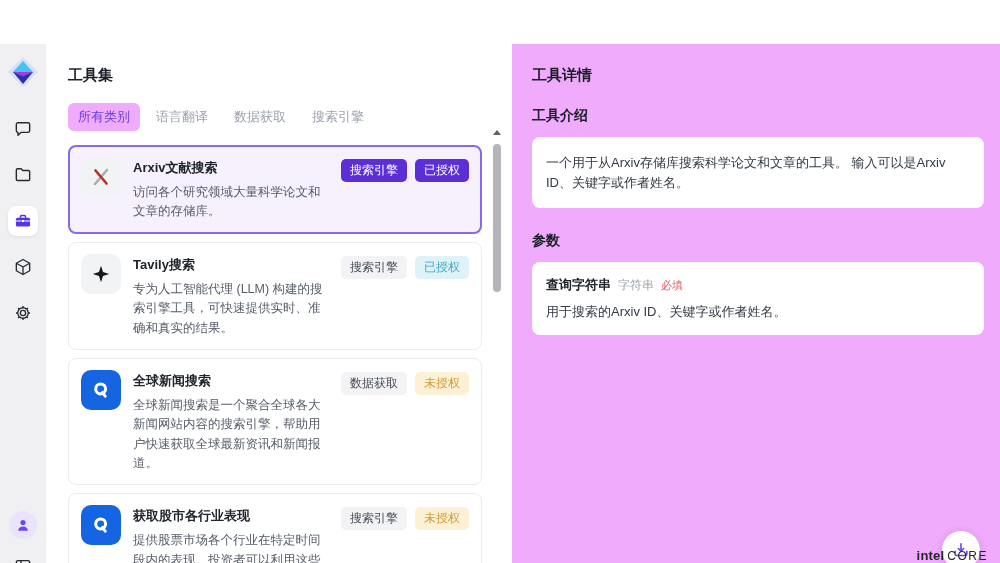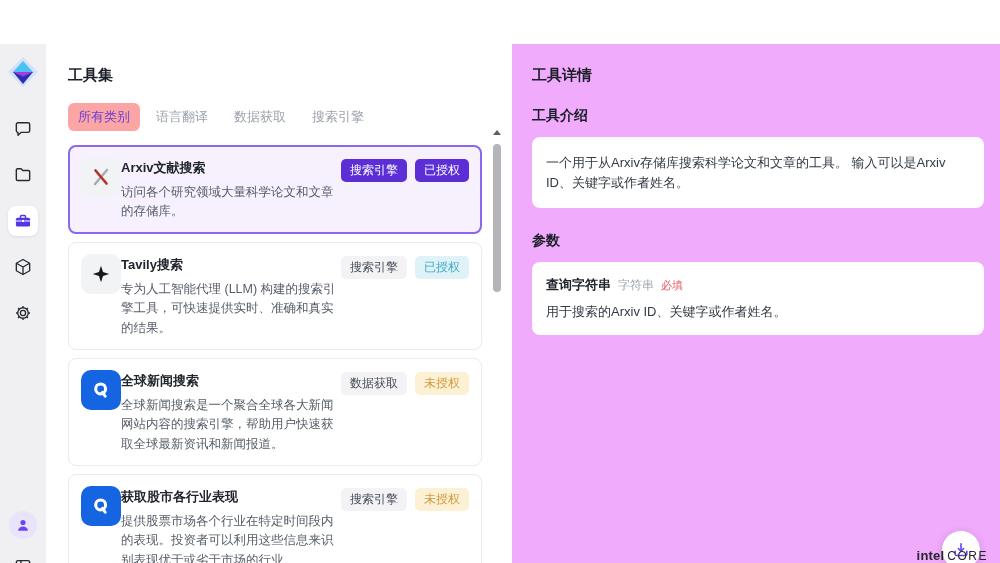--- a/index.html
+++ b/index.html
@@ -21,24 +21,24 @@
   .avatar-btn { width:28px; height:28px; border-radius:50%; background:#e9e4fb;
     display:flex; align-items:center; justify-content:center; cursor:pointer; }
 
   
   .list-panel { width:466px; flex:none; background:#fff; position:relative;
     padding:14px 30px 0 22px; }
   .panel-title { font-size:15px; font-weight:700; color:#1b1f27; margin:8px 0 18px; }
   .tabs { display:flex; gap:6px; margin-bottom:14px; font-size:13px; }
   .tab { padding:5px 10px; border-radius:6px; color:#9ba1ac; cursor:pointer;
     white-space:nowrap; }
-  .tab.active { background:#fca5a5; color:#6a3fd8; }
+  .tab.active { background:#f0abfc; color:#6a3fd8; }
 
   .card { border:1px solid #ebebef; border-radius:8px; background:#fff;
-    padding:11px 12px; margin-bottom:8px; display:flex; cursor:pointer; }
+    padding:11px 12px; margin-bottom:8px; display:flex; gap:12px; cursor:pointer; }
   .card.selected { border:2px solid #8a68ee; background:#f6f1fd; padding:10px 11px; }
   .tool-icon { width:40px; height:40px; border-radius:10px; background:#f2f3f5;
     flex:none; display:flex; align-items:center; justify-content:center; }
   .tool-icon.blue { background:#1565e3; }
   .tool-body { flex:1; min-width:0; }
   .tool-name { font-size:13px; font-weight:700; color:#20242c; margin:2px 0 6px; }
   .tool-desc { font-size:12.5px; color:#565d68; line-height:1.55; }
   .badges { display:flex; gap:8px; margin-left:auto; flex:none; align-items:flex-start; }
   .badge { font-size:12px; padding:3px 9px; border-radius:5px; margin-top:2px;
     white-space:nowrap; }

